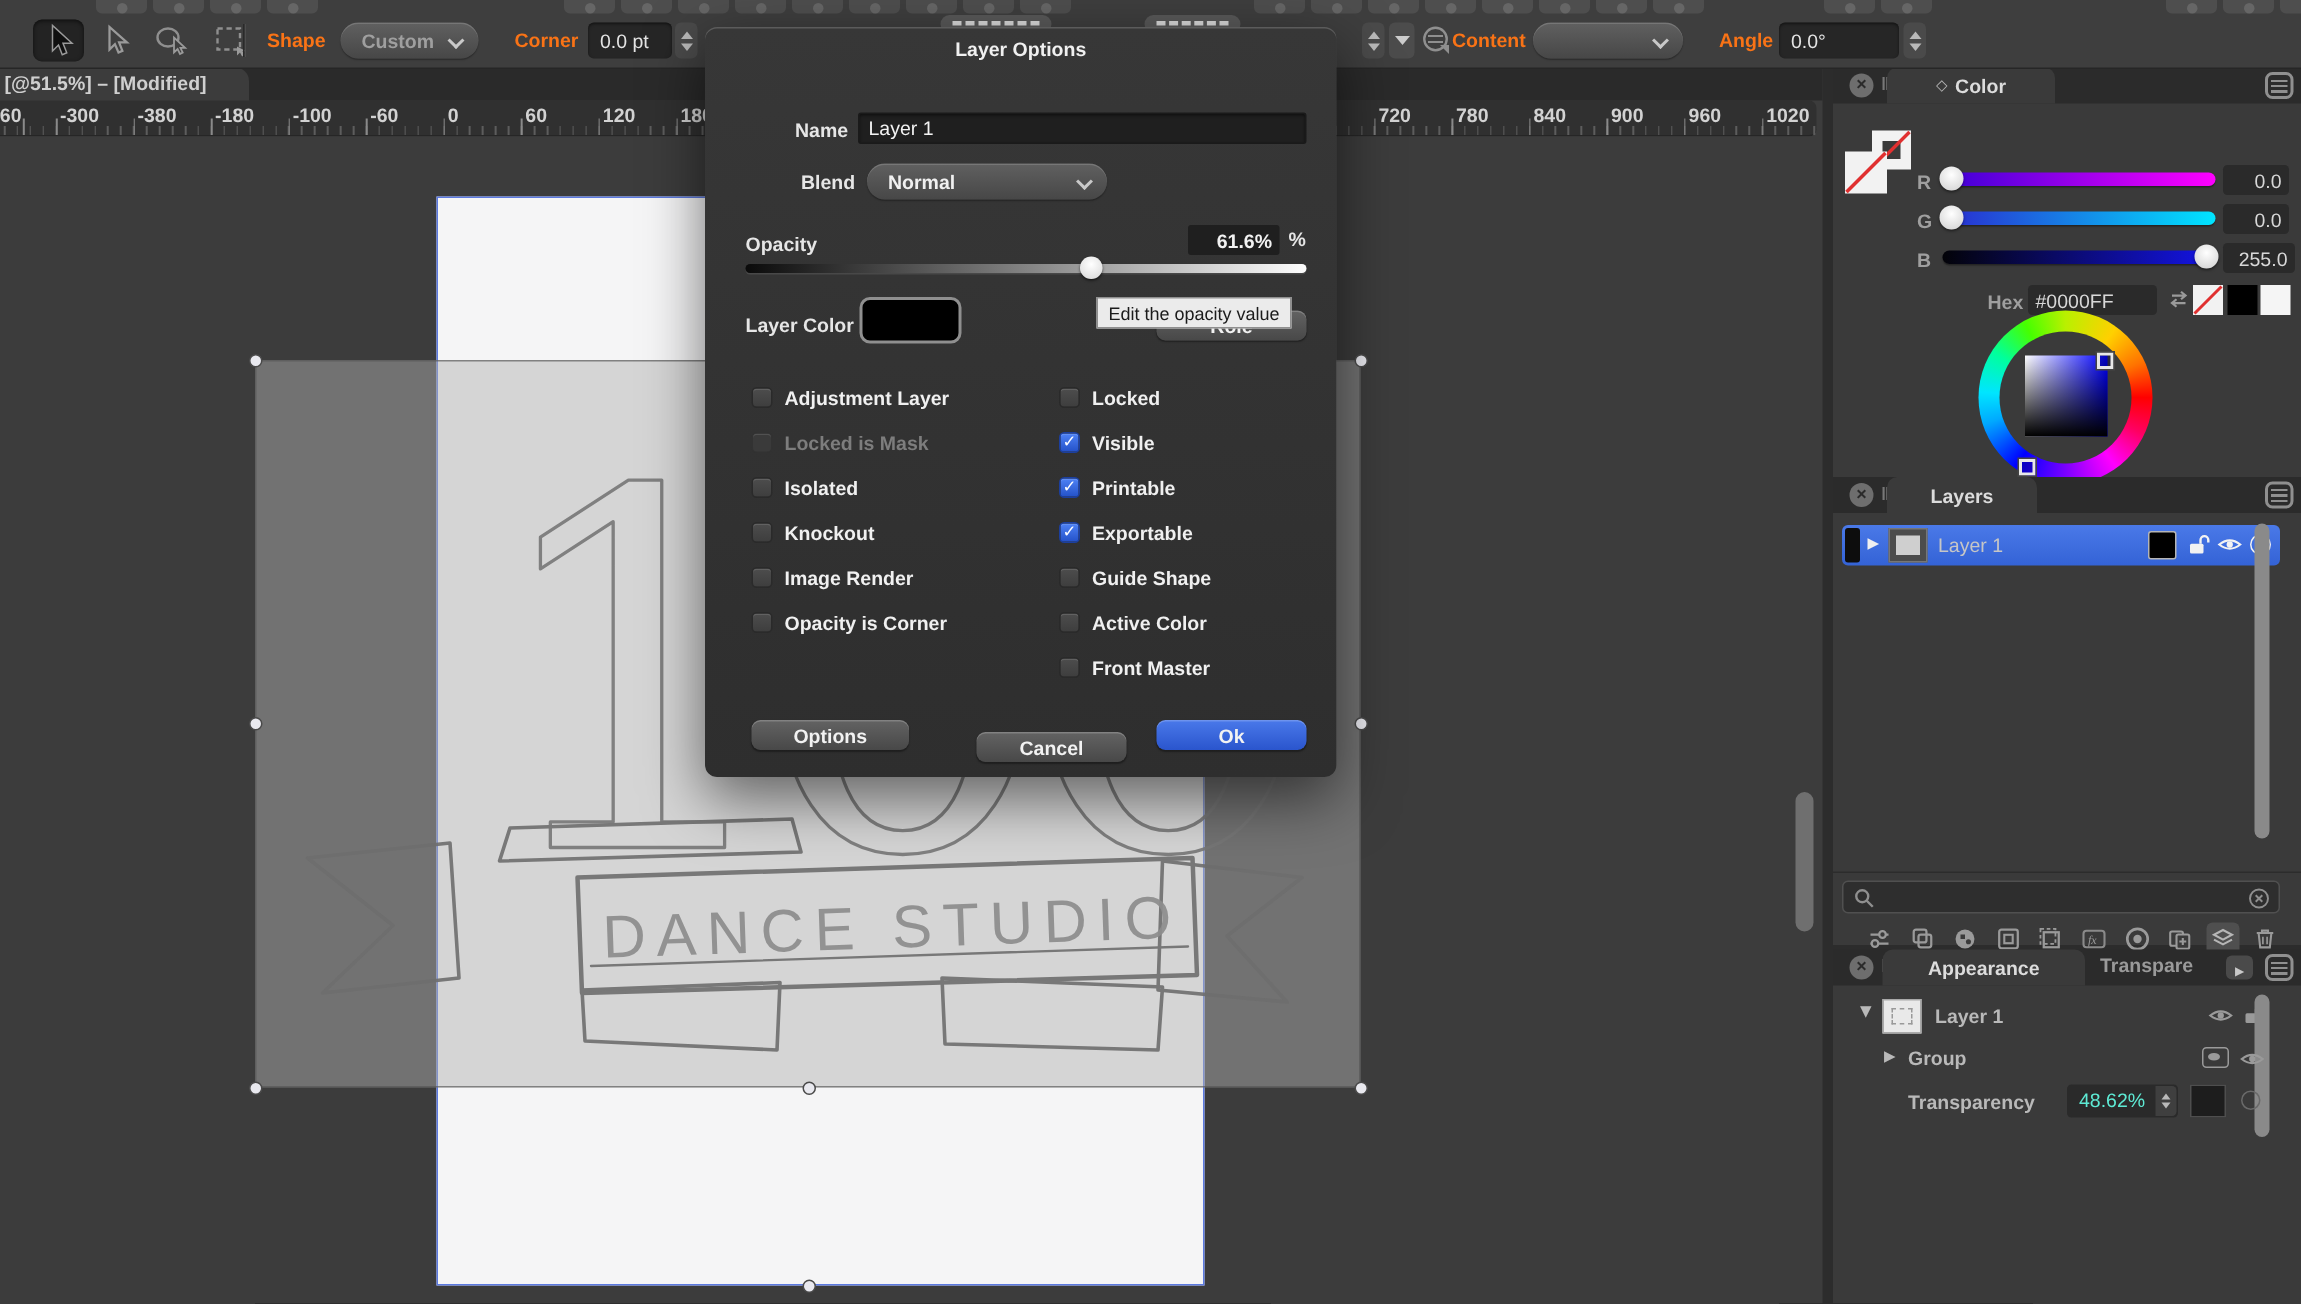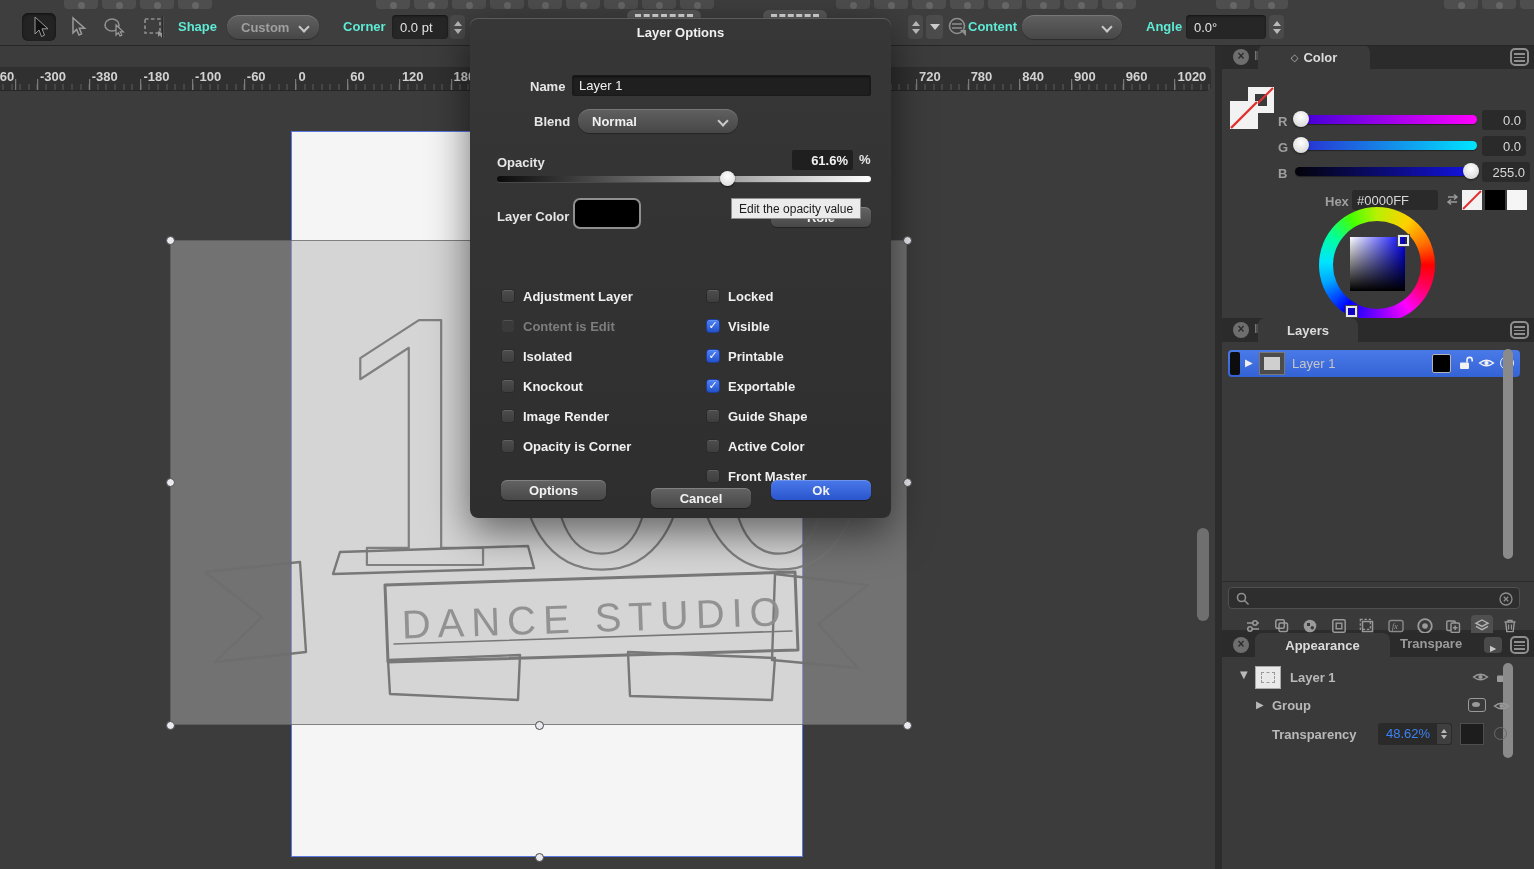--- a/index.html
+++ b/index.html
@@ -7,21 +7,21 @@
        font-family:"Liberation Sans",sans-serif;-webkit-font-smoothing:antialiased;}
   .abs{position:absolute;}
   
   .toolbar{position:absolute;left:0;top:0;width:1534px;height:45px;background:#3e3e3e;border-bottom:1px solid #262626;z-index:20;}
   .cutbtn{position:absolute;top:0;width:34px;height:9px;border-radius:0 0 4px 4px;background:#4e4e4e;}
   .cutbtn i{position:absolute;left:50%;top:2px;width:7px;height:7px;margin-left:-3px;border-radius:50%;background:#666;}
   .dashbtn{position:absolute;top:10px;height:12px;border-radius:6px;background:#585858;z-index:5;}
   .dashbtn i{position:absolute;left:8px;right:8px;top:4px;border-top:3px dashed #d8d8d8;display:block;}
   .toolbtn{position:absolute;top:13px;width:34px;height:28px;border-radius:6px;}
   .toolbtn.sel{background:#232323;box-shadow:inset 0 1px 3px rgba(0,0,0,.6);}
-  .tb-label{position:absolute;top:19px;font-size:13px;font-weight:bold;color:#5eead4;}
+  .tb-label{position:absolute;top:19px;font-size:13px;font-weight:bold;color:#f97316;}
   .pill{position:absolute;top:15px;height:24px;border-radius:12px;background:linear-gradient(#606060,#474747);
         box-shadow:inset 0 1px 0 rgba(255,255,255,.15),0 1px 1px rgba(0,0,0,.3);color:#9f9f9f;font-size:13px;font-weight:bold;
         display:flex;align-items:center;padding:0 26px 0 14px;box-sizing:border-box;}
   .pill .chev{position:absolute;right:11px;top:8px;}
   .chev{width:6px;height:6px;border-right:2px solid #c9c9c9;border-bottom:2px solid #c9c9c9;transform:rotate(45deg);display:inline-block;}
   .darkfield{position:absolute;top:15px;height:24px;background:#262626;border-radius:4px;color:#e4e4e4;font-size:13px;
         display:flex;align-items:center;padding:0 8px;box-sizing:border-box;box-shadow:inset 0 1px 2px rgba(0,0,0,.5);}
   .stepper{position:absolute;top:15px;width:15px;height:24px;background:#4a4a4a;border-radius:4px;
         display:flex;flex-direction:column;align-items:center;justify-content:center;gap:3px;}
   .tri-up{width:0;height:0;border-left:4px solid transparent;border-right:4px solid transparent;border-bottom:5px solid #b9b9b9;}
@@ -58,21 +58,21 @@
   .slider-track{position:absolute;left:27px;top:158px;width:374px;height:6px;border-radius:3px;
         background:linear-gradient(90deg,#0a0a0a,#fdfdfd);box-shadow:0 1px 0 rgba(255,255,255,.1);}
   .slider-knob{position:absolute;top:-5px;width:15px;height:15px;border-radius:50%;background:radial-gradient(circle at 50% 35%,#ffffff,#d6d6d6);
         box-shadow:0 1px 2px rgba(0,0,0,.6);}
   .colorwell{position:absolute;left:103px;top:180px;width:68px;height:31px;border:2px solid #8f8f8f;border-radius:7px;background:#000;box-sizing:border-box;}
   .dlg-btn{position:absolute;height:20px;border-radius:6px;background:linear-gradient(#636363,#484848);color:#f2f2f2;font-weight:bold;
         display:flex;align-items:center;justify-content:center;box-shadow:inset 0 1px 0 rgba(255,255,255,.2),0 1px 1px rgba(0,0,0,.35);font-size:13px;}
   .dlg-btn.blue{background:linear-gradient(#4a79ea,#2a55cd);}
   .tooltip{position:absolute;left:261px;top:180px;height:19px;background:#ebebeb;border:1px solid #8f8f8f;color:#1b1b1b;
         font-size:12px;display:flex;align-items:center;padding:0 7px;z-index:60;white-space:nowrap;}
-  .cbcol{position:absolute;top:240px;width:200px;margin-top:31px;}
+  .cbcol{position:absolute;top:240px;width:200px;}
   .cbrow{display:flex;align-items:center;height:14px;margin-bottom:16px;}
   .cb{width:14px;height:14px;border-radius:3.5px;background:linear-gradient(#4d4d4d,#3e3e3e);border:1px solid #2a2a2a;
         box-sizing:border-box;margin-right:8px;color:#fff;font-size:11px;font-weight:bold;line-height:12px;text-align:center;
         font-family:"DejaVu Sans",sans-serif;box-shadow:inset 0 1px 0 rgba(255,255,255,.12);}
   .cb.on{background:linear-gradient(#4e82f5,#2452c9);border-color:#1c3f9e;}
   .cb.dis{background:#3a3a3a;border-color:#323232;}
   .cblab{font-weight:bold;color:#f0f0f0;white-space:nowrap;}
   .cblab.dis{color:#7d7d7d;}
   
   .sidebar{position:absolute;left:1215px;top:45px;width:319px;height:824px;background:#2c2c2c;z-index:10;}
@@ -287,20 +287,25 @@
     <span class="tb-label" style="left:1146px;">Angle</span>
     <div class="darkfield" style="left:1186px;width:80px;">
       <span>0.0°</span>
     </div>
     <div class="stepper" style="left:1269px;">
         <span class="tri-up"></span>
         <span class="tri-dn"></span>
       </div>
   </div>
 
+  <div class="tabstrip">
+    <div class="doctab">
+      <span>[@51.5%] – [Modified]</span>
+    </div>
+  </div>
   <div class="ruler" id="ruler">
       <span class="rlab" style="left: -11.712px;">-360</span>
       <span class="rlab" style="left: 39.99px;">-300</span>
       <span class="rlab" style="left: 91.692px;">-380</span>
       <span class="rlab" style="left: 143.394px;">-180</span>
       <span class="rlab" style="left: 195.096px;">-100</span>
       <span class="rlab" style="left: 246.798px;">-60</span>
       <span class="rlab" style="left: 298.5px;">0</span>
       <span class="rlab" style="left: 350.202px;">60</span>
       <span class="rlab" style="left: 401.904px;">120</span>
@@ -344,21 +349,21 @@
       <span>Edit the opacity value</span>
     </div>
 
     <div class="cbcol" id="cbleft" style="left:31px;">
         <div class="cbrow">
           <span class="cb"></span>
           <span class="cblab">Adjustment Layer</span>
         </div>
         <div class="cbrow">
           <span class="cb dis"></span>
-          <span class="cblab dis">Content is Edit</span>
+          <span class="cblab dis">Locked is Mask</span>
         </div>
         <div class="cbrow">
           <span class="cb"></span>
           <span class="cblab">Isolated</span>
         </div>
         <div class="cbrow">
           <span class="cb"></span>
           <span class="cblab">Knockout</span>
         </div>
         <div class="cbrow">
@@ -628,21 +633,21 @@
         <div class="abs" style="left:246px;top:41px;width:18px;height:14px;border:1.6px solid #9a9a9a;border-radius:3px;box-sizing:border-box;">
           <div style="position:absolute;left:3px;top:2.5px;width:8px;height:5px;border-radius:50%;background:#9a9a9a;"></div>
         </div>
         <svg class="abs" style="left:271px;top:41px;" width="17" height="16" viewBox="0 0 17 16">
           <path d="M1.5,8 Q8.5,2.5 15.5,8 Q8.5,13.5 1.5,8 Z" fill="none" stroke="#9a9a9a" stroke-width="1.4"></path>
           <circle cx="8.5" cy="8" r="2.1" fill="#9a9a9a"></circle>
         </svg>
 
         <span class="app-text" style="left:50px;top:70px;">Transparency</span>
         <div class="abs" style="left:156px;top:66px;width:74px;height:22px;background:#2a2a2a;border-radius:3px;">
-          <span class="abs" style="left:8px;top:3px;color:#3b82f6;font-size:13px;">48.62%</span>
+          <span class="abs" style="left:8px;top:3px;color:#5eead4;font-size:13px;">48.62%</span>
           <div class="abs" style="right:1px;top:1px;width:14px;height:20px;background:#3f3f3f;border-radius:0 3px 3px 0;display:flex;flex-direction:column;align-items:center;justify-content:center;gap:2px;">
             <span class="tri-up" style="border-bottom-width:4px;border-left-width:3.5px;border-right-width:3.5px;"></span>
             <span class="tri-dn" style="border-top-width:4px;border-left-width:3.5px;border-right-width:3.5px;"></span>
           </div>
         </div>
         <div class="abs" style="left:238px;top:66px;width:24px;height:22px;background:#1d1d1d;border:1px solid #4e4e4e;box-sizing:border-box;"></div>
         <div class="abs" style="left:272px;top:70px;width:13px;height:13px;border:1.5px solid #6a6a6a;border-radius:50%;box-sizing:border-box;"></div>
       </div>
     </div>
   </div>

